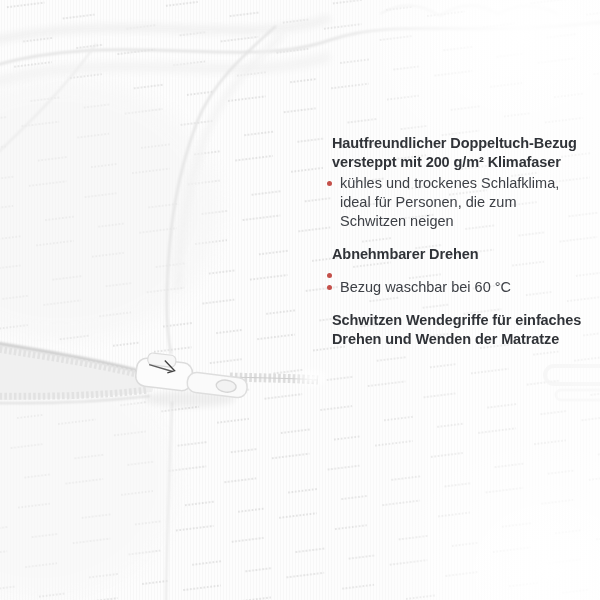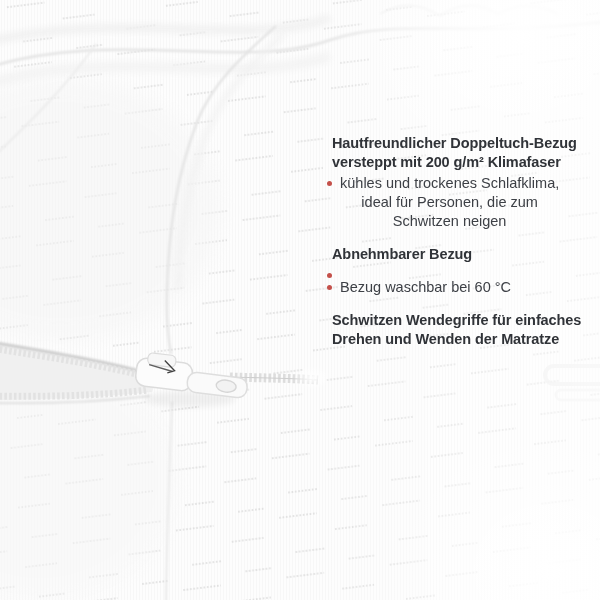--- a/index.html
+++ b/index.html
@@ -18,21 +18,21 @@
   .section-heading{
     margin:0 0 2px 0;
     font-size:14.5px;line-height:19px;font-weight:700;color:#303338;
     white-space:pre-line;letter-spacing:-0.1px;
   }
   .bullet{display:flex;margin-left:-5px;}
   .bullet-dot{
     flex:0 0 5px;width:5px;height:5px;border-radius:50%;
     background:#c4504a;margin:7px 8px 0 0;
   }
-  .bullet-text{white-space:pre-line;color:#3d4046;text-align:center;}
+  .bullet-text{white-space:pre-line;color:#3d4046;}
 </style>
 </head>
 <body>
 
 <div class="stage">
 
   <svg class="photo" width="600" height="600" viewBox="0 0 600 600" aria-hidden="true">
     <defs>
       <pattern id="knit" width="3" height="7" patternUnits="userSpaceOnUse">
         <line x1="1.5" y1="0" x2="1.5" y2="7" stroke="#000000" stroke-opacity="0.022" stroke-width="1"></line>
@@ -132,21 +132,21 @@
       <div class="bullet">
         <span class="bullet-dot"></span>
         <span class="bullet-text">kühles und trockenes Schlafklima,
 ideal für Personen, die zum
 Schwitzen neigen</span>
       </div>
     </div>
 
 
     <div class="section">
-      <h3 class="section-heading">Abnehmbarer Bezug</h3>
+      <h3 class="section-heading">Abnehmbarer Drehen</h3>
       <div class="bullet">
         <span class="bullet-dot"></span>
       </div>
       <div class="bullet">
         <span class="bullet-dot"></span>
         <span class="bullet-text">Bezug waschbar bei 60 °C</span>
       </div>
     </div>
 
     <div class="section">

